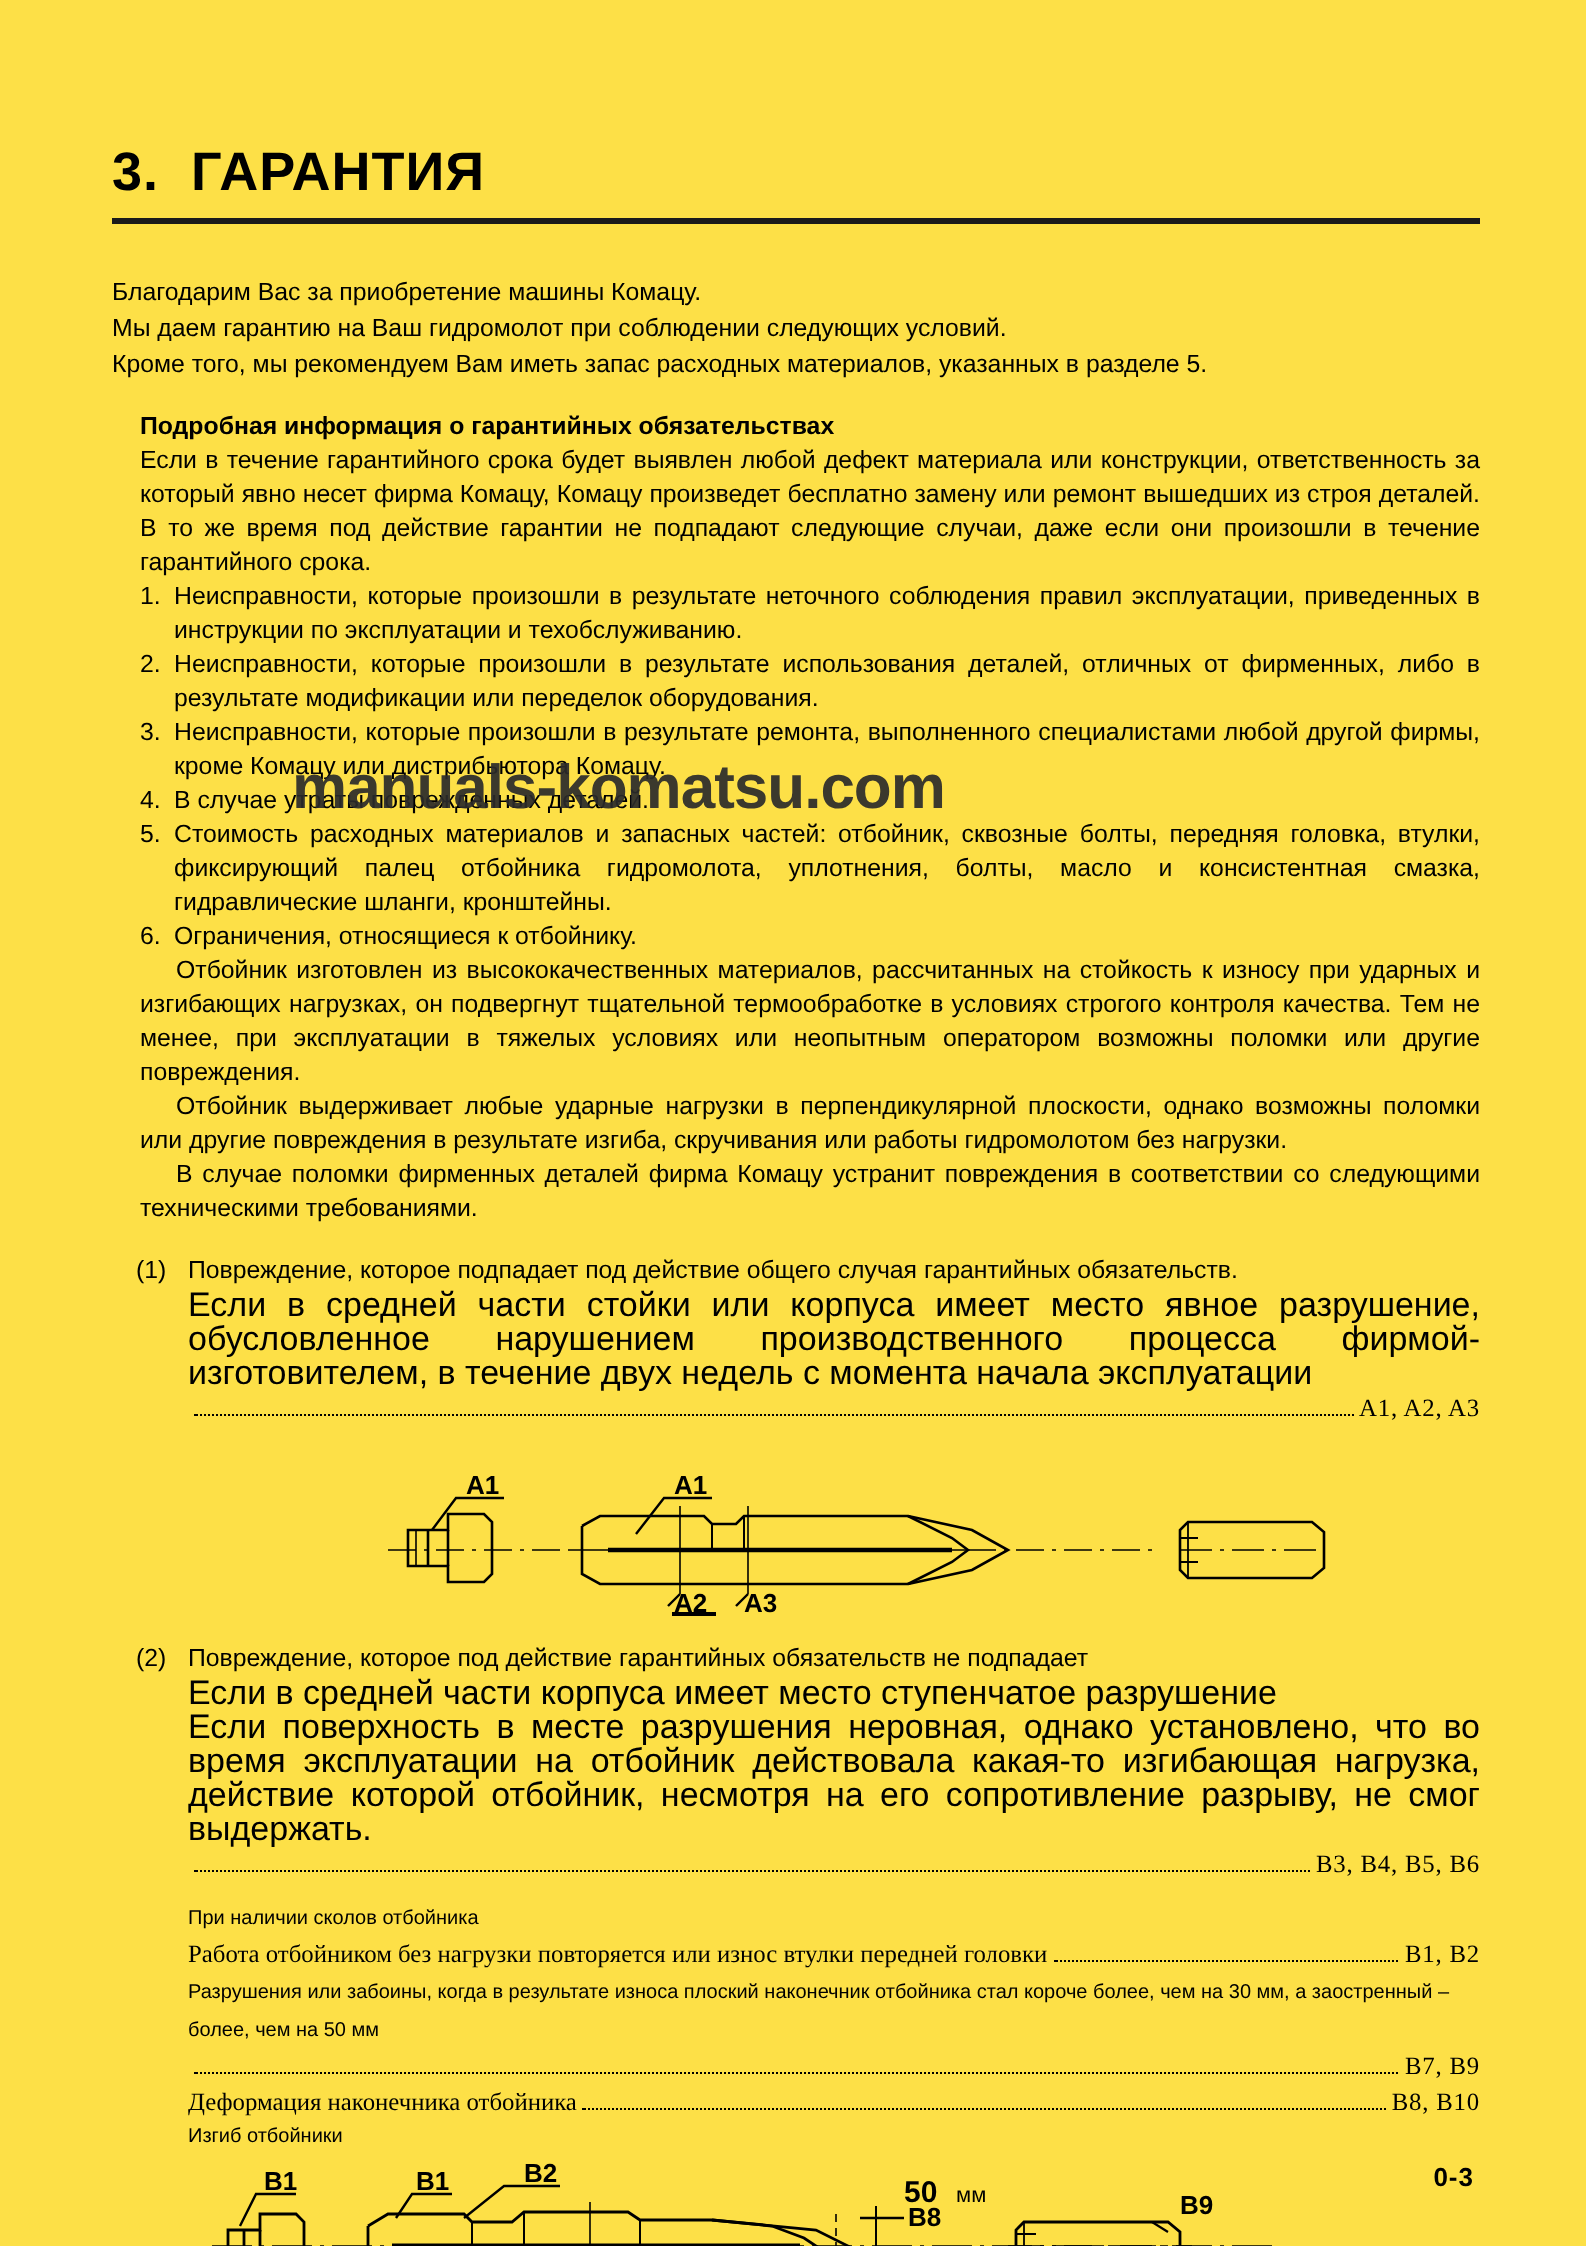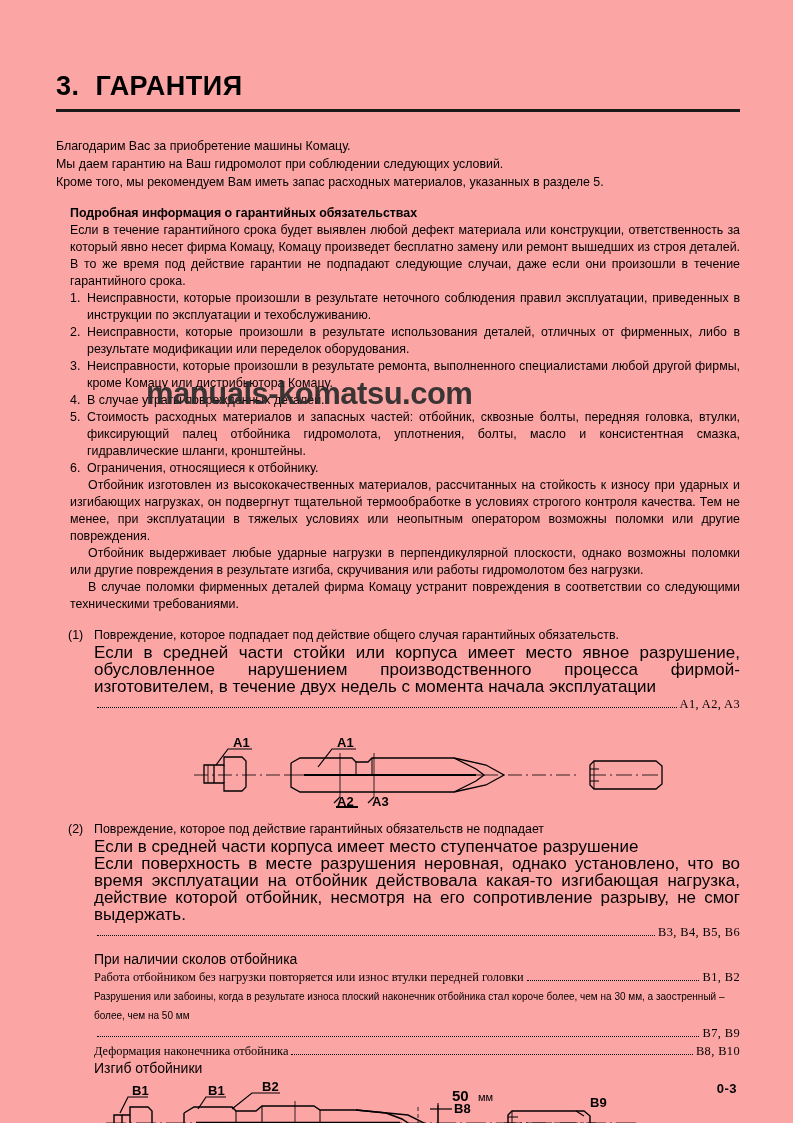--- a/index.html
+++ b/index.html
@@ -4,21 +4,21 @@
 <style>
   html, body {
     margin: 0;
     padding: 0;
     background: #ffffff;
   }
   .page {
     position: relative;
     width: 793px;
     height: 1123px;
-    background: #fca5a5;
+    background: #fde047;
     overflow: hidden;
     font-family: "Liberation Sans", sans-serif;
     color: #000000;
   }
   .content {
     position: absolute;
     left: 56px;
     top: 0;
     width: 684px;
   }
@@ -123,21 +123,21 @@
   }
   .leader .lcode { white-space: nowrap; letter-spacing: 0.4px; }
 
   .subsec { padding-left: 26px; }
   .subsec .wrap {
     font-size: 10px;
     line-height: 17.0px;
     text-align: justify;
   }
   .inline-leader {
-    font-size: 14px;
+    font-size: 10px;
     line-height: 17.0px;
   }
 
   
   .watermark {
     position: absolute;
     left: 146px;
     top: 376px;
     font-size: 31px;
     font-weight: bold;

